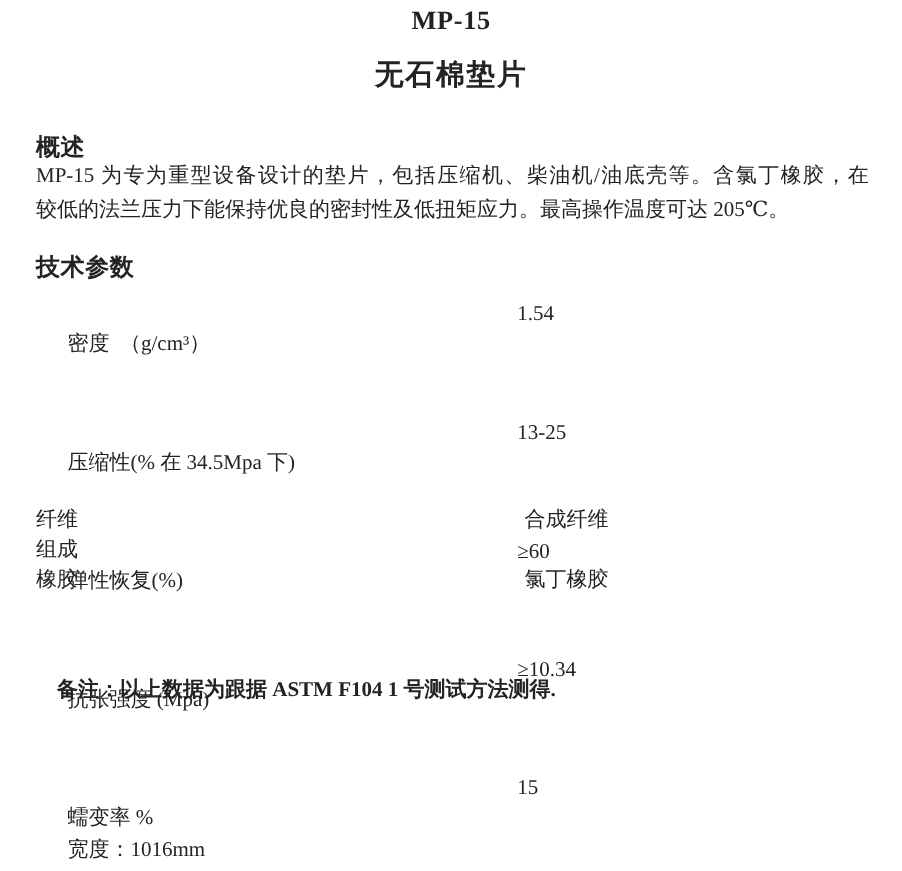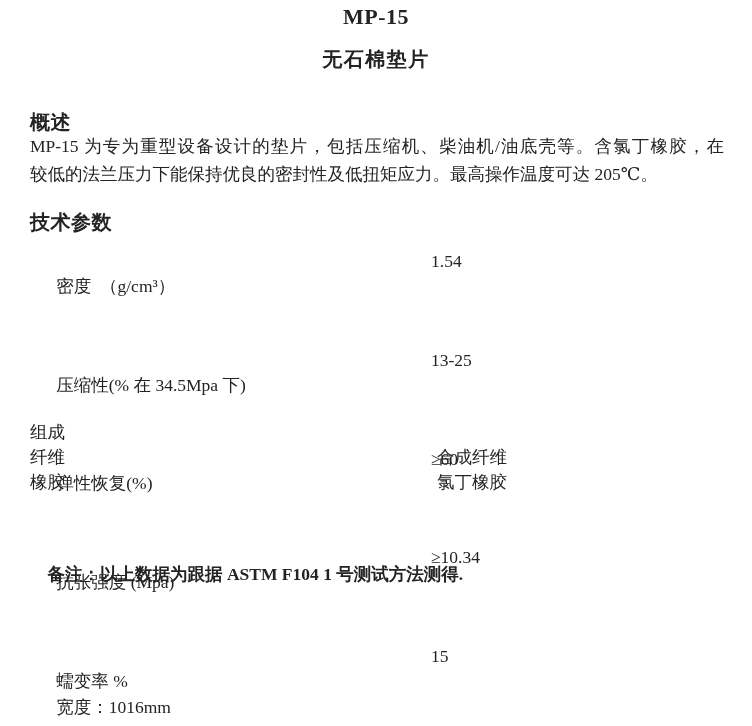--- a/index.html
+++ b/index.html
@@ -13,21 +13,21 @@
     overflow: hidden;
   }
   .center-line {
     position: absolute;
     left: 0;
     width: 752px;
     text-align: center;
     font-weight: bold;
   }
   #doc-title    { top: 4px;  font-size: 22px; letter-spacing: 0.5px; }
-  #doc-subtitle { top: 46px; font-size: 20px; letter-spacing: 1.5px; }
+  #doc-subtitle { top: 46px; font-size: 24px; letter-spacing: 1.5px; }
 
   .sec-heading {
     position: absolute;
     left: 30px;
     font-size: 20px;
     font-weight: bold;
     letter-spacing: 0.5px;
   }
   #overview-heading { top: 109px; }
   #tech-heading     { top: 209px; text-align: center; }
@@ -122,25 +122,25 @@
     </div>
     <div class="param-row">
       <span class="param-label">蠕变率 %</span>
       <span class="param-value">15</span>
     </div>
 
   </div>
 
   <div class="composition">
     <div class="comp-row">
-      <span>组成</span>
+      <span class="comp-label">纤维</span>
+      <span class="comp-value">合成纤维</span>
     </div>
     <div class="comp-row">
-      <span class="comp-label">纤维</span>
-      <span class="comp-value">合成纤维</span>
+      <span>组成</span>
     </div>
     <div class="comp-row">
       <span class="comp-label">橡胶</span>
       <span class="comp-value">氯丁橡胶</span>
     </div>
   </div>
 
   <div class="note">
     <span>备注：</span><span>以上数据为跟据 ASTM F104 1 号测试方法测得.</span>
   </div>

